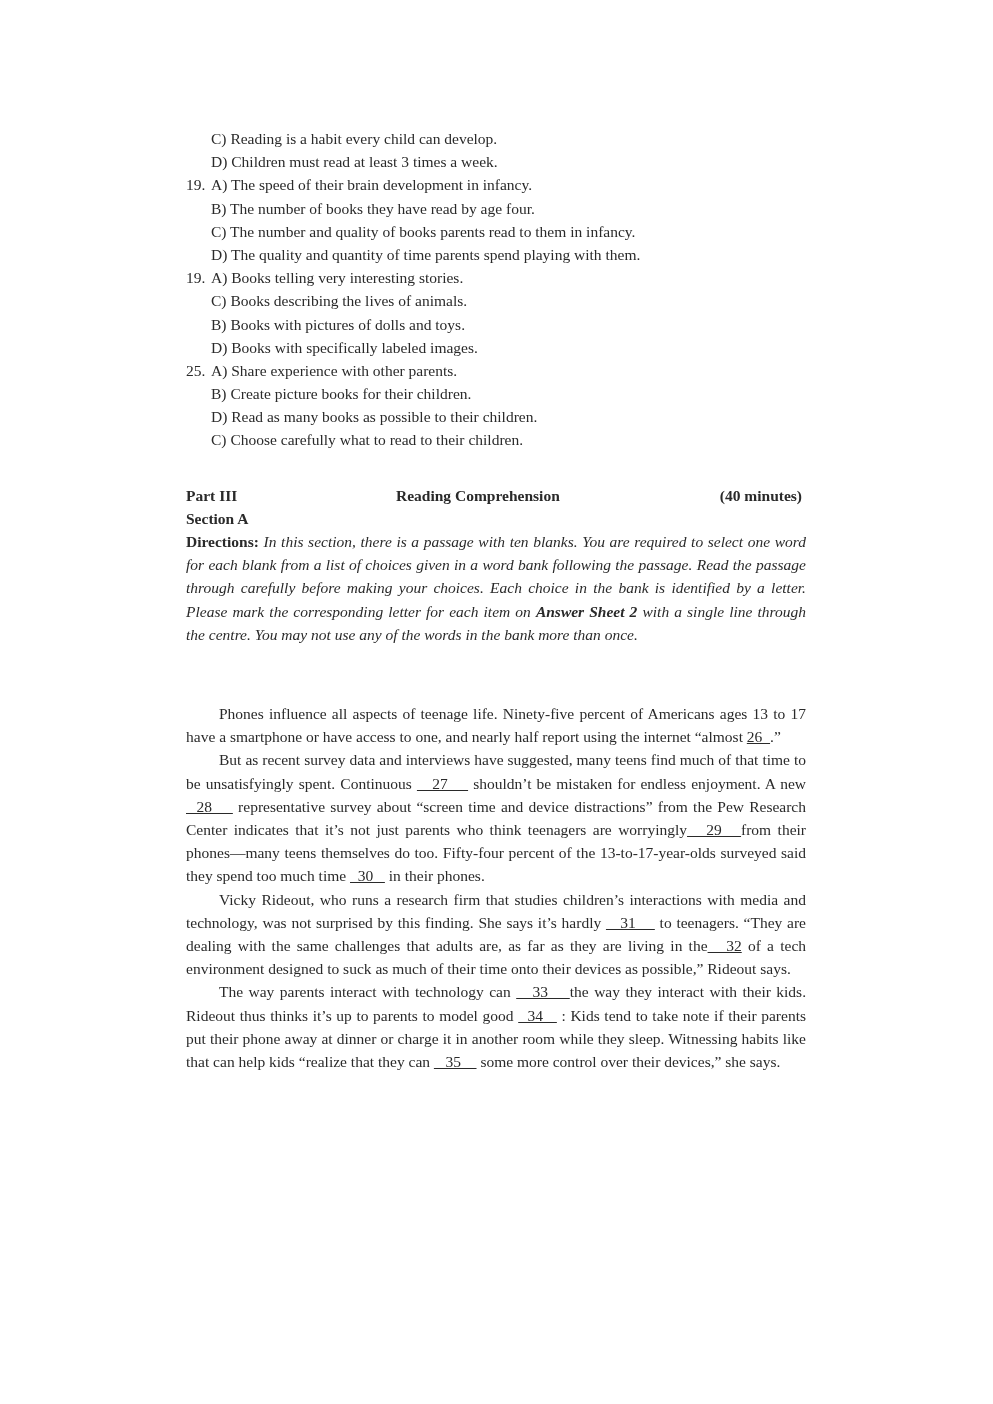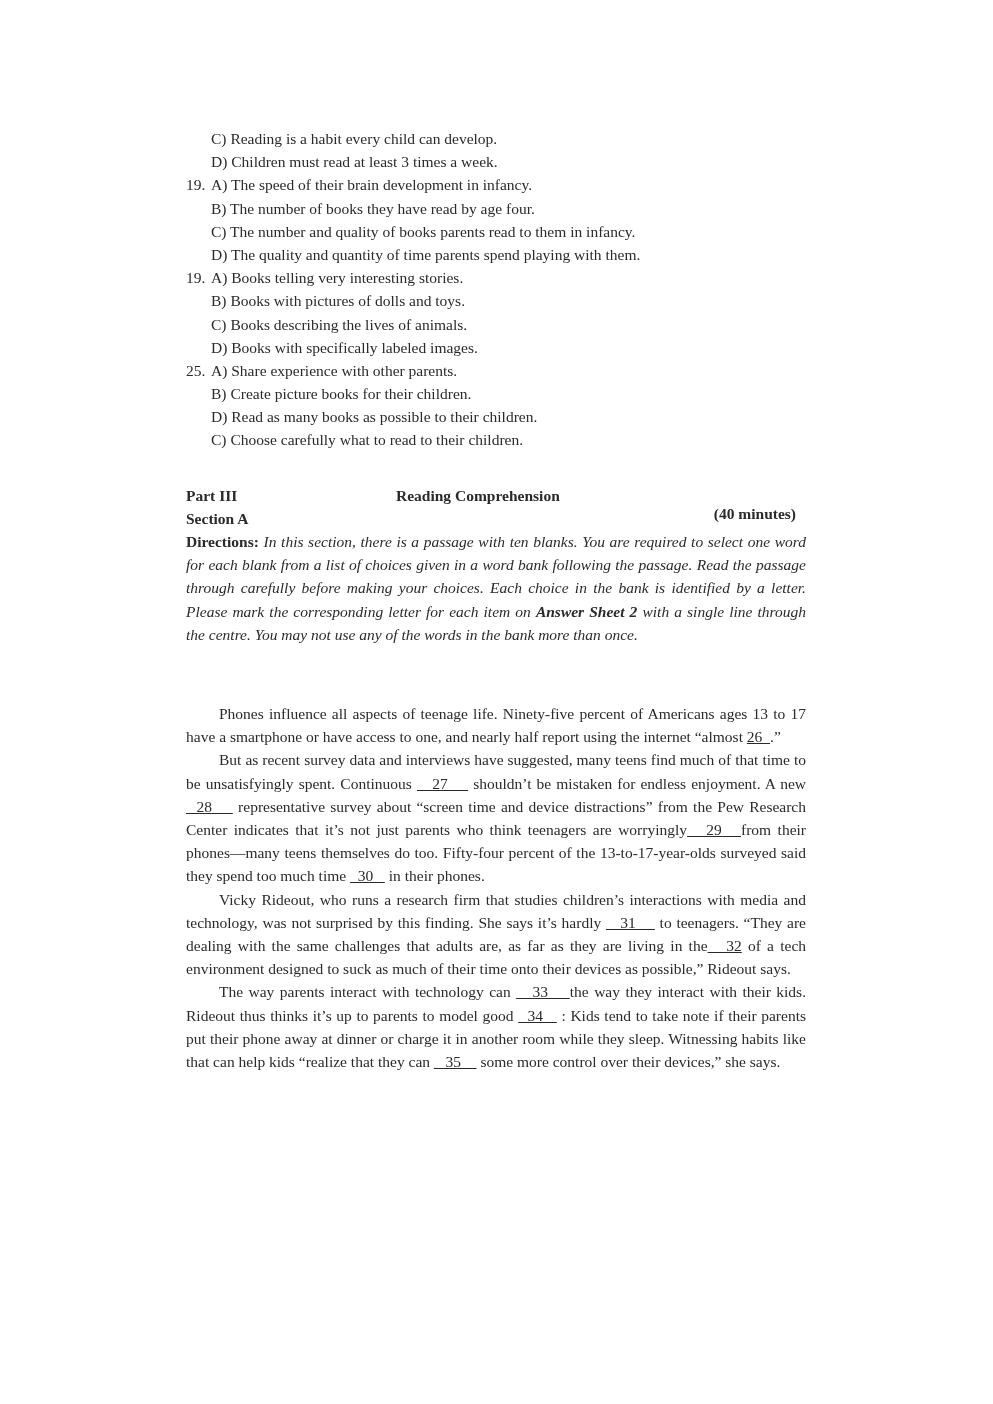--- a/index.html
+++ b/index.html
@@ -4,21 +4,21 @@
 <style>
   html, body { margin:0; padding:0; background:#ffffff; }
   body { width:993px; height:1404px; position:relative; overflow:hidden;
          font-family:"Liberation Serif", serif; color:#2a2a2a; font-size:15.5px; }
   .page { position:absolute; left:186px; top:127px; width:620px; }
   .line { height:23.2px; line-height:23.2px; white-space:nowrap; }
   .opt { padding-left:25px; }
   .qnum { display:inline-block; width:25px; margin-left:-25px; }
   .header { position:relative; height:23.2px; line-height:23.2px; font-weight:bold; margin-top:32px; }
   .header .c { position:absolute; left:210px; }
-  .header .r { position:absolute; right:10px;margin-top:18px; }
+  .header .r { position:absolute; right:4px; }
   .bold { font-weight:bold; }
   .dir { text-align:justify; text-align-last:left; line-height:23.2px; font-style:italic; }
   .dir .lbl { font-style:normal; font-weight:bold; }
   .dir b { font-weight:bold; }
   .passage { margin-top:56px; text-align:justify; line-height:23.2px; }
   .passage p { margin:0; text-indent:33px; }
   .blank { text-decoration:underline; white-space:pre; }
 </style>
 </head>
 <body>
@@ -26,22 +26,22 @@
 <div class="page">
 
   <div>
     <div class="line opt"><span class="qnum"></span><span>C)</span> <span>Reading is a habit every child can develop.</span></div>
     <div class="line opt"><span class="qnum"></span><span>D)</span> <span>Children must read at least 3 times a week.</span></div>
     <div class="line opt"><span class="qnum">19.</span><span>A)</span> <span>The speed of their brain development in infancy.</span></div>
     <div class="line opt"><span class="qnum"></span><span>B)</span> <span>The number of books they have read by age four.</span></div>
     <div class="line opt"><span class="qnum"></span><span>C)</span> <span>The number and quality of books parents read to them in infancy.</span></div>
     <div class="line opt"><span class="qnum"></span><span>D)</span> <span>The quality and quantity of time parents spend playing with them.</span></div>
     <div class="line opt"><span class="qnum">19.</span><span>A)</span> <span>Books telling very interesting stories.</span></div>
+    <div class="line opt"><span class="qnum"></span><span>C)</span> <span>Books describing the lives of animals.</span></div>
     <div class="line opt"><span class="qnum"></span><span>B)</span> <span>Books with pictures of dolls and toys.</span></div>
-    <div class="line opt"><span class="qnum"></span><span>C)</span> <span>Books describing the lives of animals.</span></div>
     <div class="line opt"><span class="qnum"></span><span>D)</span> <span>Books with specifically labeled images.</span></div>
     <div class="line opt"><span class="qnum">25.</span><span>A)</span> <span>Share experience with other parents.</span></div>
     <div class="line opt"><span class="qnum"></span><span>B)</span> <span>Create picture books for their children.</span></div>
     <div class="line opt"><span class="qnum"></span><span>D)</span> <span>Read as many books as possible to their children.</span></div>
     <div class="line opt"><span class="qnum"></span><span>C)</span> <span>Choose carefully what to read to their children.</span></div>
   </div>
 
   <div class="header">
     <span>Part III</span>
     <span class="c">Reading Comprehension</span>

